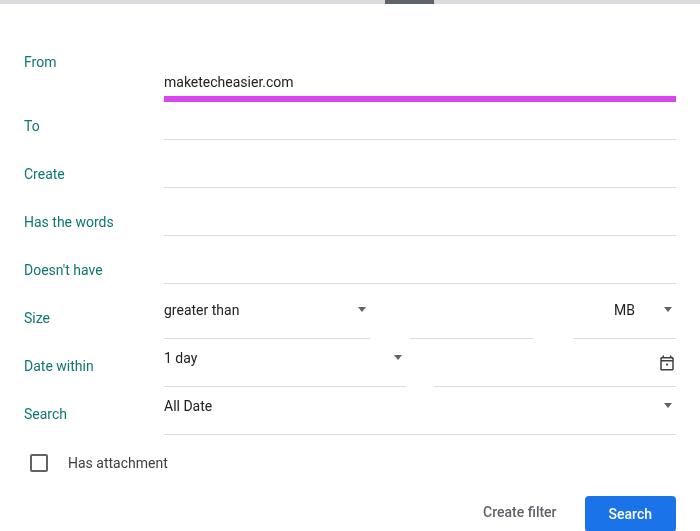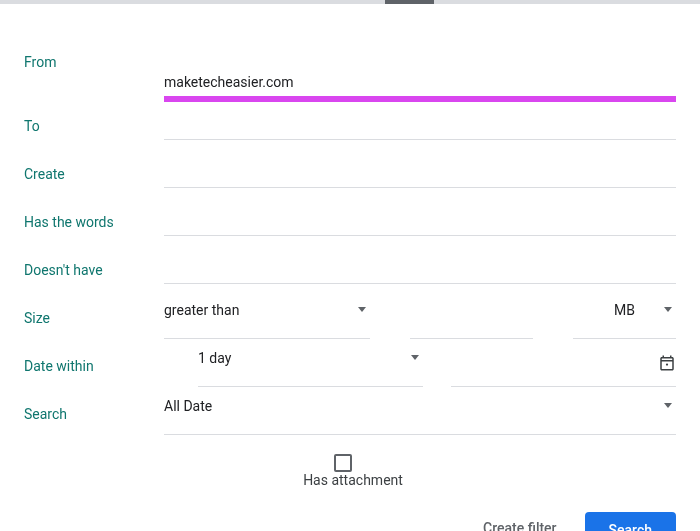--- a/index.html
+++ b/index.html
@@ -90,21 +90,20 @@
       position: absolute;
       left: 50%;
       transform: translateX(-50%);
     }
     .mb-center .dropdown-arrow {
       margin-left: auto;
     }
     .date-row .field-wrap {
       display: flex;
       gap: 28px;
-      margin-left: 34px;
     }
     .date-select {
       flex: 1;
     }
     .date-picker {
       flex: 1;
       display: flex;
       align-items: center;
       justify-content: flex-end;
       border-bottom: 1px solid #dadce0;
@@ -115,21 +114,20 @@
       height: 18px;
       cursor: pointer;
     }
     .search-select {
       flex: 1;
     }
     .checkbox-row {
       display: flex;
       align-items: center;
       padding: 16px 0 0 6px;
-      flex-direction: column;
     }
     .checkbox {
       width: 18px;
       height: 18px;
       border: 2px solid #5f6368;
       border-radius: 2px;
       margin-right: 20px;
       cursor: pointer;
       flex-shrink: 0;
     }

